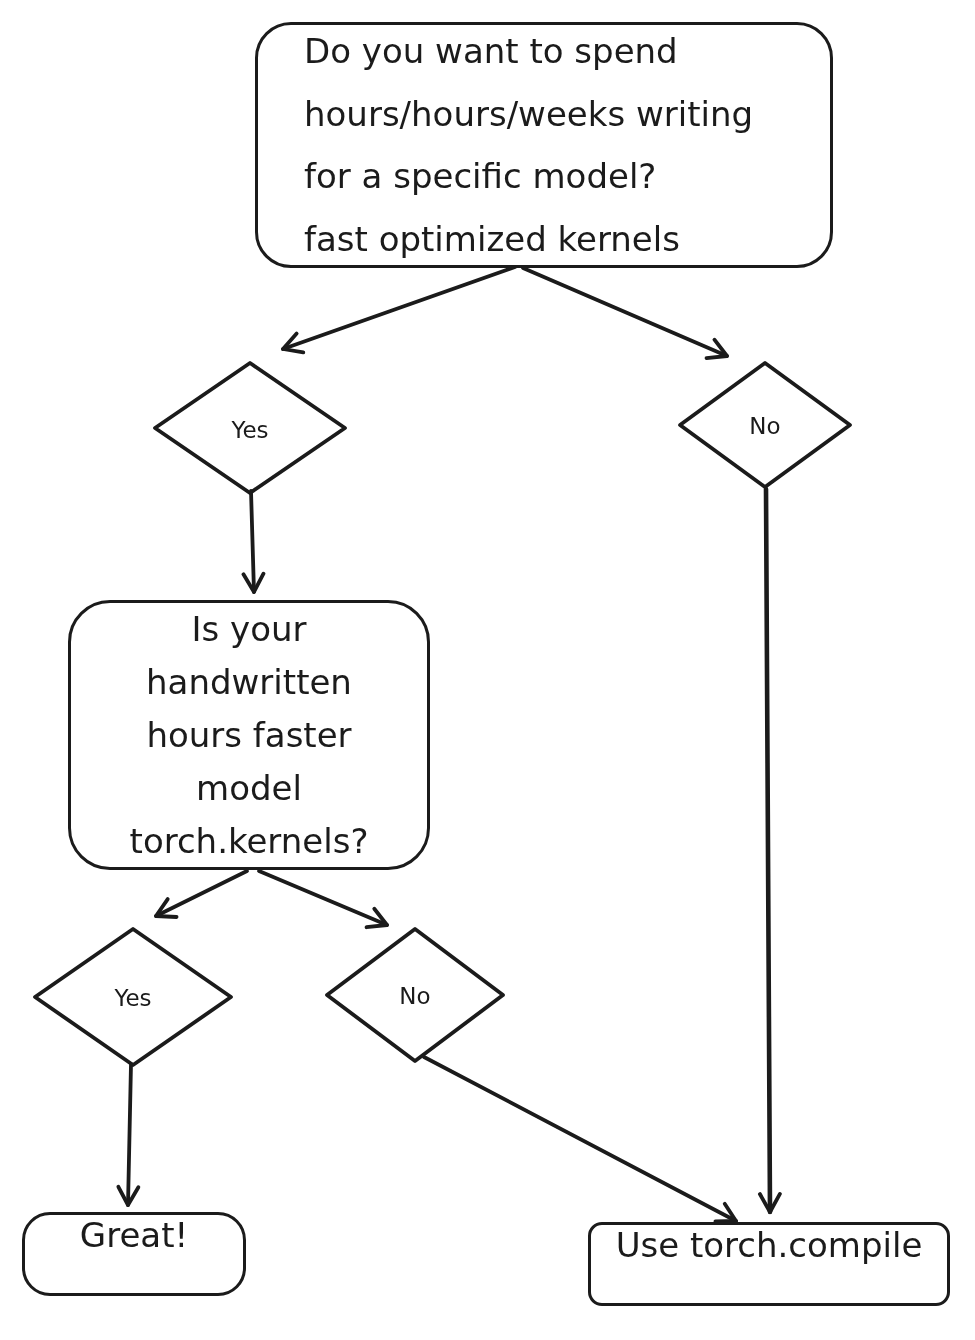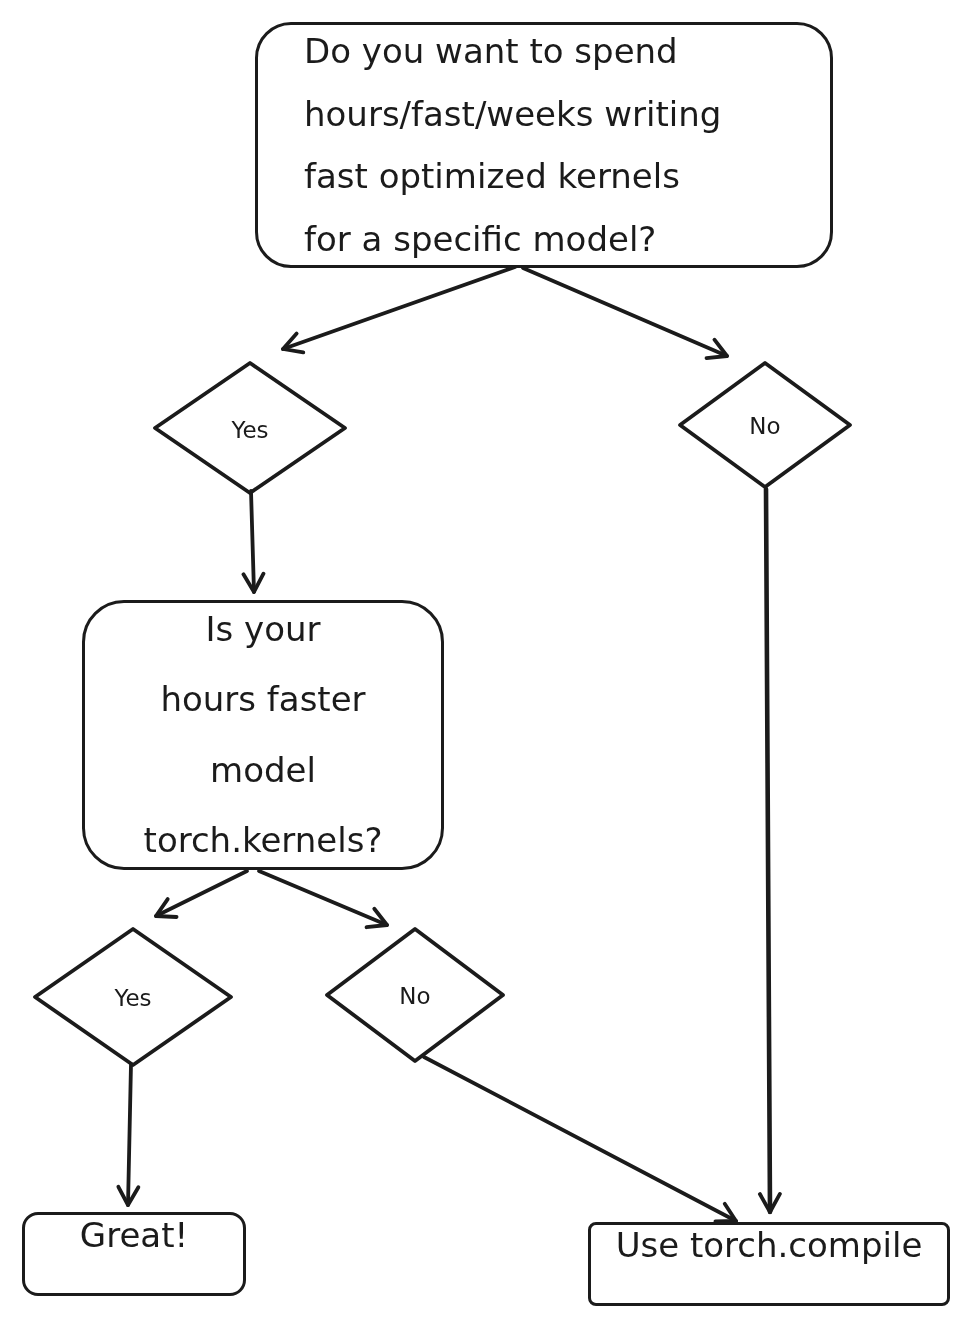--- a/index.html
+++ b/index.html
@@ -29,31 +29,31 @@
     left: 255px; top: 22px; width: 578px; height: 246px;
     border-radius: 36px;
     padding-left: 46px;
     align-items: flex-start;
     font-size: 34px; line-height: 52px;
   }
   #q2 {
     left: 68px; top: 600px; width: 362px; height: 270px;
     border-radius: 42px;
     align-items: center; text-align: center;
-    font-size: 34px; line-height: 53px; margin-left: 14px;
+    font-size: 34px; line-height: 53px;
   }
   #great {
     left: 22px; top: 1212px; width: 224px; height: 84px;
-    border-radius: 16px;
+    border-radius: 28px;
     align-items: center;
     font-size: 34px;
   }
   #use {
     left: 588px; top: 1222px; width: 362px; height: 84px;
-    border-radius: 8px;
+    border-radius: 14px;
     align-items: center;
     font-size: 34px;
   }
   .dlabel {
     position: absolute;
     transform: translate(-50%, -50%);
     font-size: 23px;
     white-space: nowrap;
   }
 </style>
@@ -79,32 +79,33 @@
     <line x1="251" y1="491" x2="254" y2="592" stroke="#1b1b1b" stroke-width="3.8" stroke-linecap="round" marker-end="url(#arrow)"></line>
     <line x1="247" y1="871" x2="156" y2="916" stroke="#1b1b1b" stroke-width="3.8" stroke-linecap="round" marker-end="url(#arrow)"></line>
     <line x1="259" y1="871" x2="387" y2="925" stroke="#1b1b1b" stroke-width="3.8" stroke-linecap="round" marker-end="url(#arrow)"></line>
     <line x1="131" y1="1064" x2="128" y2="1205" stroke="#1b1b1b" stroke-width="3.8" stroke-linecap="round" marker-end="url(#arrow)"></line>
     <line x1="424" y1="1057" x2="736" y2="1221" stroke="#1b1b1b" stroke-width="3.8" stroke-linecap="round" marker-end="url(#arrow)"></line>
     <line x1="766" y1="489" x2="770" y2="1212" stroke="#1b1b1b" stroke-width="4.6" stroke-linecap="round" marker-end="url(#arrow)"></line>
   </svg>
 
   <div class="node" id="q1">
     <div class="ln">Do you want to spend</div>
-    <div class="ln">hours/fast/weeks writing</div>
+    <div class="ln">hours/hours/weeks writing</div>
+    <div class="ln">for a specific model?</div>
     <div class="ln">fast optimized kernels</div>
-    <div class="ln">for a specific model?</div>
   </div>
 
   <div class="dlabel" style="left:250px; top:430px;">Yes</div>
   <div class="dlabel" style="left:765px; top:426px;">No</div>
   <div class="dlabel" style="left:133px; top:998px;">Yes</div>
   <div class="dlabel" style="left:415px; top:996px;">No</div>
 
   <div class="node" id="q2">
     <div class="ln">Is your</div>
+    <div class="ln">handwritten</div>
     <div class="ln">hours faster</div>
     <div class="ln">model</div>
     <div class="ln">torch.kernels?</div>
   </div>
 
   <div class="node" id="great">
     <div class="ln">Great!</div>
   </div>
 
   <div class="node" id="use">

